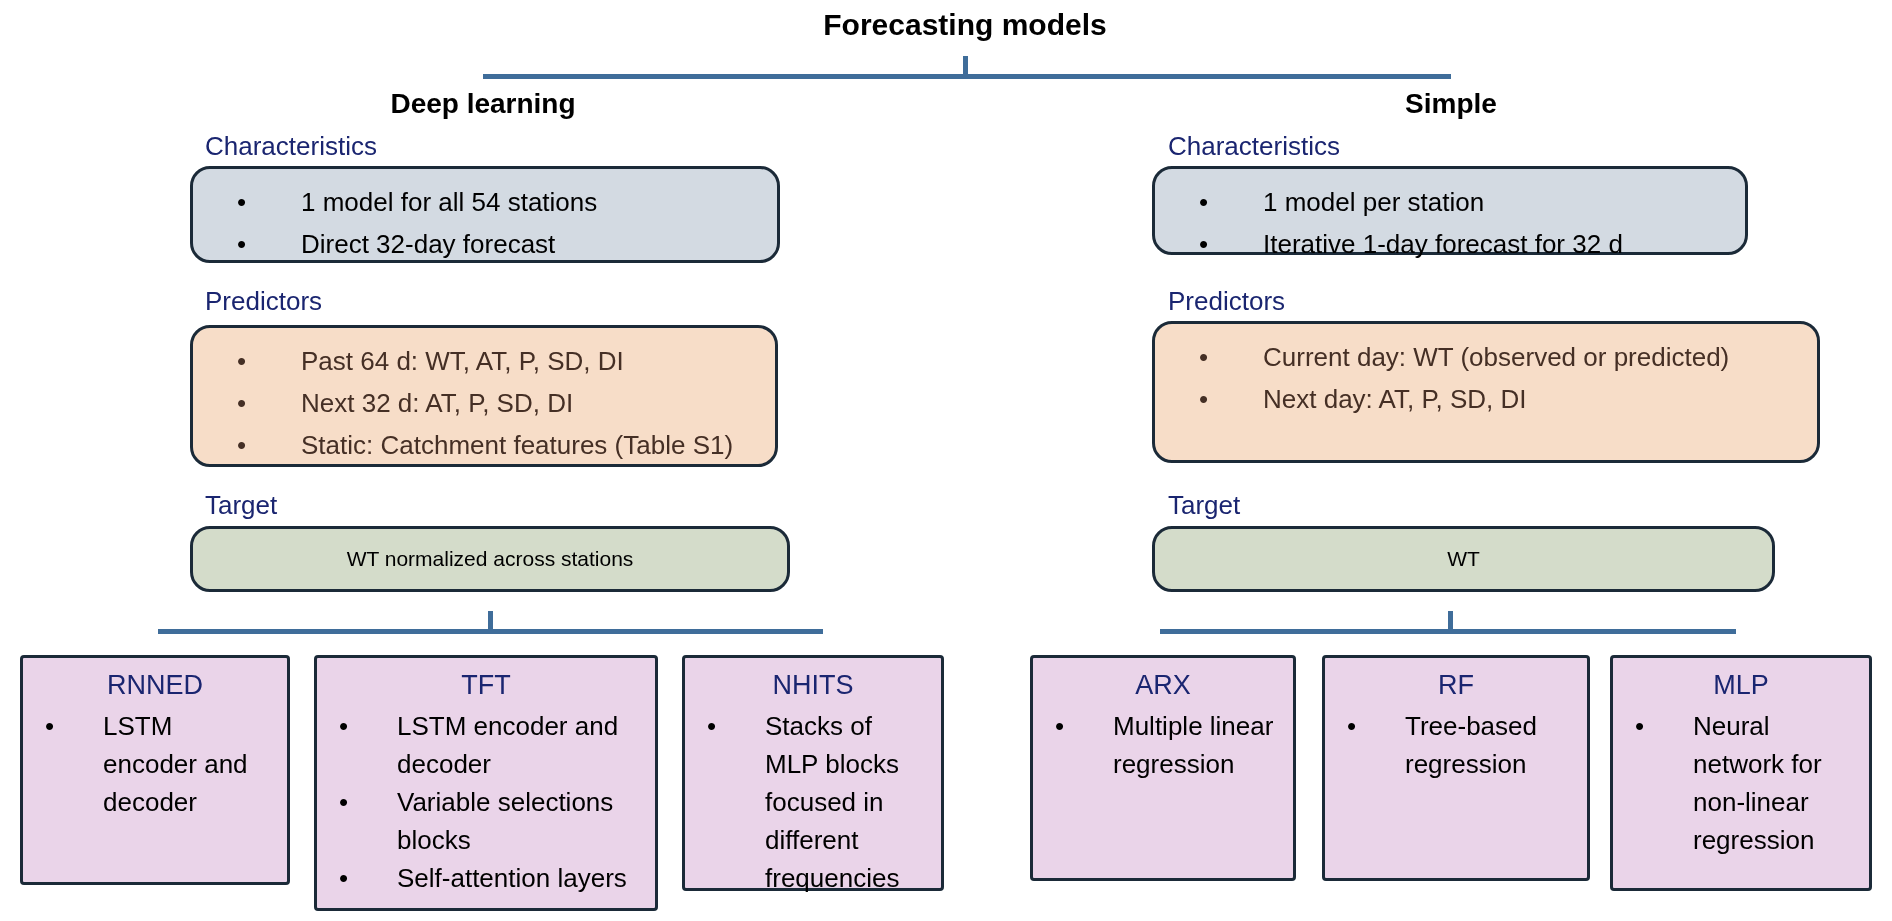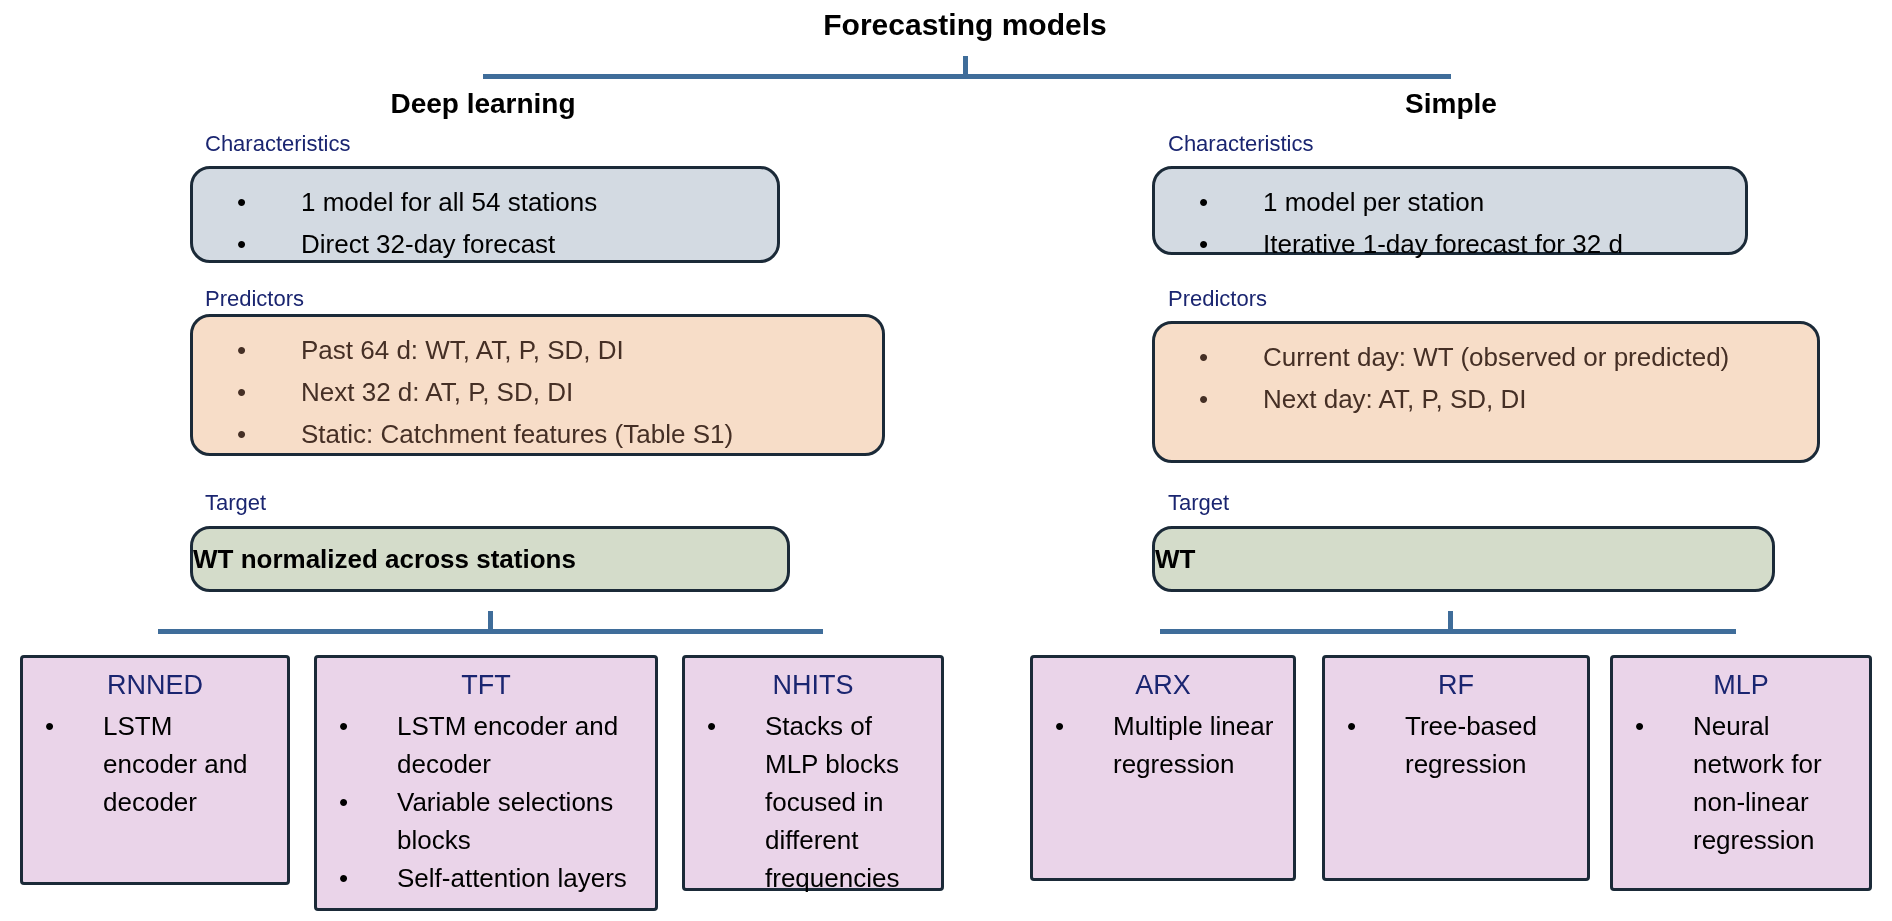--- a/index.html
+++ b/index.html
@@ -3,30 +3,30 @@
 <meta charset="utf-8">
 <style>
   html,body{margin:0;padding:0;background:#fff;}
   #canvas{
     position:relative;width:1892px;height:921px;background:#fff;overflow:hidden;
     font-family:"Liberation Sans", sans-serif;color:#000;
   }
   .abs{position:absolute;}
   .title{font-size:30px;font-weight:bold;text-align:center;}
   .branch-header{font-size:28px;font-weight:bold;text-align:center;}
-  .section-label{font-size:22px;color:var(--label-navy,#1a2570);}
+  .section-label{font-size:26px;color:var(--label-navy,#1a2570);}
   .hline{background:var(--line-blue,#3f6d9a);height:5px;}
   .vtick{background:var(--line-blue,#3f6d9a);width:5px;}
   .box{
     border:3.5px solid var(--border-navy,#1b2a38);
     border-radius:20px;box-sizing:border-box;
   }
   .box.characteristics{background:var(--characteristics-fill,#d3dae2);}
   .box.predictors{background:var(--predictors-fill,#f7ddc8);color:var(--predictors-text,#452f25);}
-  .box.target{background:var(--target-fill,#d4dcca);display:flex;align-items:center;justify-content:flex-start;font-size:26px;font-weight:bold;}
+  .box.target{background:var(--target-fill,#d4dcca);display:flex;align-items:center;justify-content:center;font-size:21px;}
   .box.model{background:var(--model-fill,#ead4e9);border-radius:4px;}
   ul.bullets{list-style:none;margin:0;padding:12px 18px 10px 0;}
   ul.bullets li{position:relative;padding-left:108px;font-size:26px;line-height:42px;}
   ul.bullets li::before{content:"\2022";position:absolute;left:44px;top:0;}
   .model .model-title{font-size:27px;color:var(--label-navy,#1a2570);text-align:center;margin-top:12px;}
   .model ul.bullets{padding:6px 14px 6px 0;}
   .model ul.bullets li{padding-left:80px;font-size:26px;line-height:38px;}
   .model ul.bullets li::before{left:22px;}
 </style>
 </head>
@@ -44,21 +44,21 @@
 
   <div class="abs section-label" style="left:205px;top:131px;">Characteristics</div>
   <div class="abs box characteristics" style="left:190px;top:166px;width:590px;height:97px;">
     <ul class="bullets">
       <li>1 model for all 54 stations</li>
       <li>Direct 32-day forecast</li>
     </ul>
   </div>
 
   <div class="abs section-label" style="left:205px;top:286px;">Predictors</div>
-  <div class="abs box predictors" style="left:190px;top:314px;width:695px;height:142px;">
+  <div class="abs box predictors" style="left:190px;top:325px;width:588px;height:142px;">
     <ul class="bullets">
       <li>Past 64 d: WT, AT, P, SD, DI</li>
       <li>Next 32 d: AT, P, SD, DI</li>
       <li>Static: Catchment features (Table S1)</li>
     </ul>
   </div>
 
   <div class="abs section-label" style="left:205px;top:490px;">Target</div>
   <div class="abs box target" style="left:190px;top:526px;width:600px;height:66px;">
     <span>WT normalized across stations</span>

